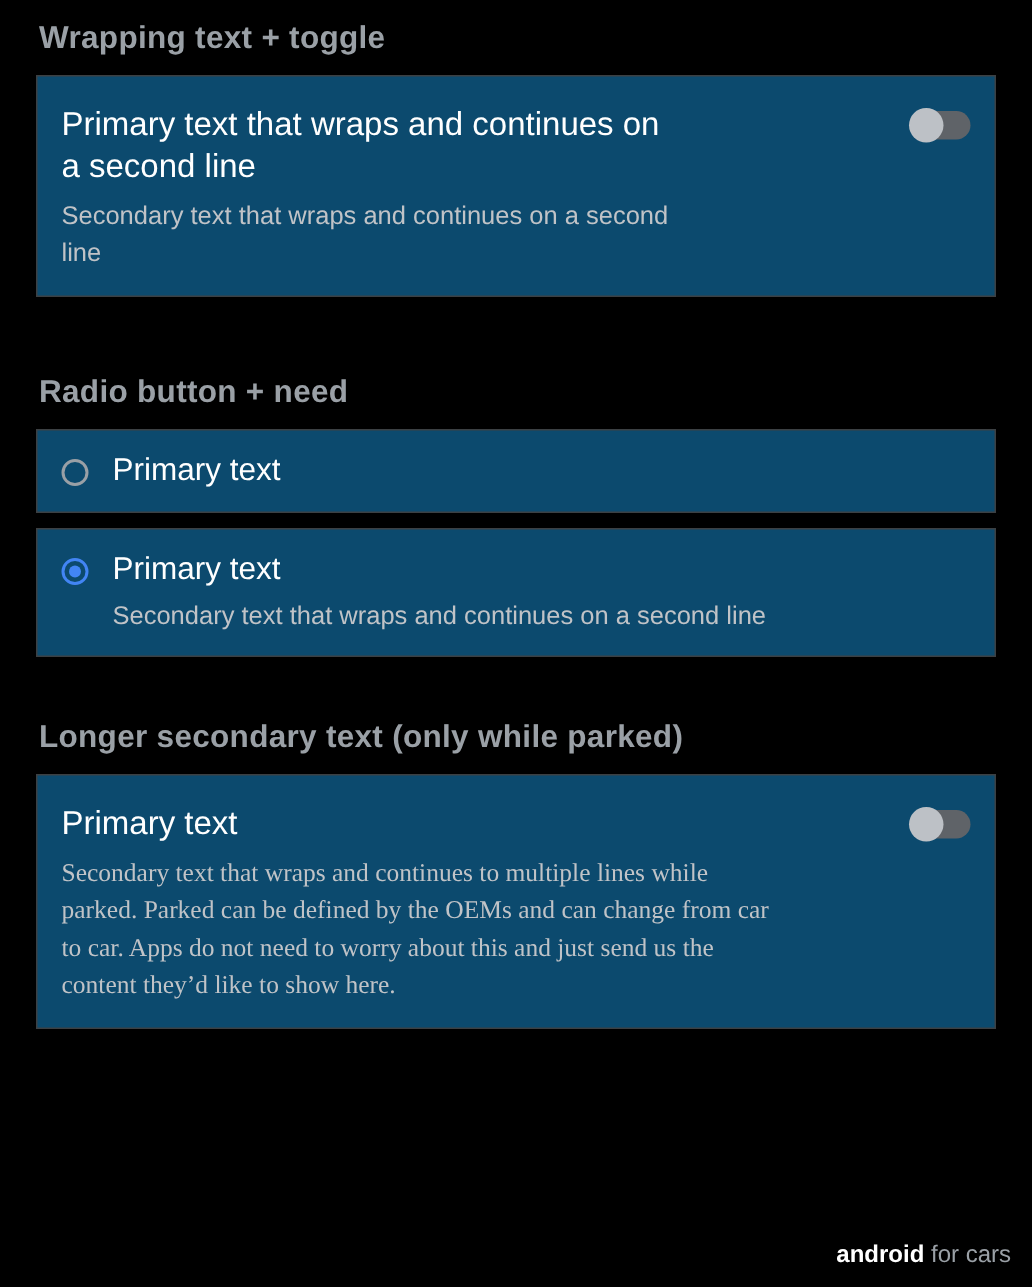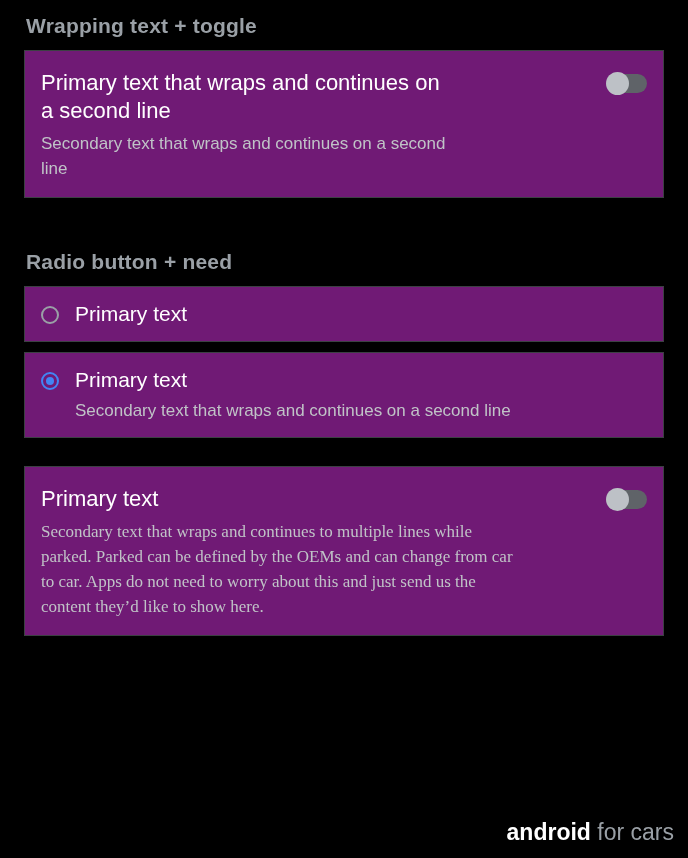--- a/index.html
+++ b/index.html
@@ -27,21 +27,21 @@
     font-size: 21px;
     letter-spacing: 0.2px;
     margin: 0;
     padding: 14px 0 12px 2px;
   }
   .section-title.first {
     padding-top: 14px;
   }
   .card {
     border: 1px solid #3c4043;
-    background: #701a75;
+    background: #0c4a6e;
     box-sizing: border-box;
     padding: 18px 16px 16px 16px;
     margin-bottom: 10px;
   }
   .card.tight {
     padding: 14px 16px 14px 16px;
   }
   .row {
     display: flex;
     align-items: flex-start;
@@ -130,21 +130,21 @@
     line-height: 25px;
     margin-top: 5px;
     max-width: 440px;
   }
   .spacer-lg { height: 28px; }
   .spacer-md { height: 18px; }
   .footer {
     position: absolute;
     right: 14px;
     bottom: 12px;
-    font-size: 23px;
+    font-size: 16px;
     color: #9aa0a6;
   }
   .footer b {
     color: #ffffff;
     font-weight: 700;
   }
 </style>
 </head>
 <body>
 
@@ -182,20 +182,21 @@
       <div class="radio checked"></div>
       <div class="radio-texts">
         <div class="primary">Primary text</div>
         <div class="secondary">Secondary text that wraps and continues on a second line</div>
       </div>
     </div>
   </div>
 
   <div class="spacer-md"></div>
 
+  <h2 class="section-title">Longer secondary text (only while parked)</h2>
 
   <div class="card">
     <div class="row">
       <div class="primary">Primary text</div>
       <div class="toggle">
         <div class="knob"></div>
       </div>
     </div>
     <div class="secondary long">Secondary text that wraps and continues to multiple lines while parked. Parked can be defined by the OEMs and can change from car to car. Apps do not need to worry about this and just send us the content they’d like to show here.</div>
   </div>

